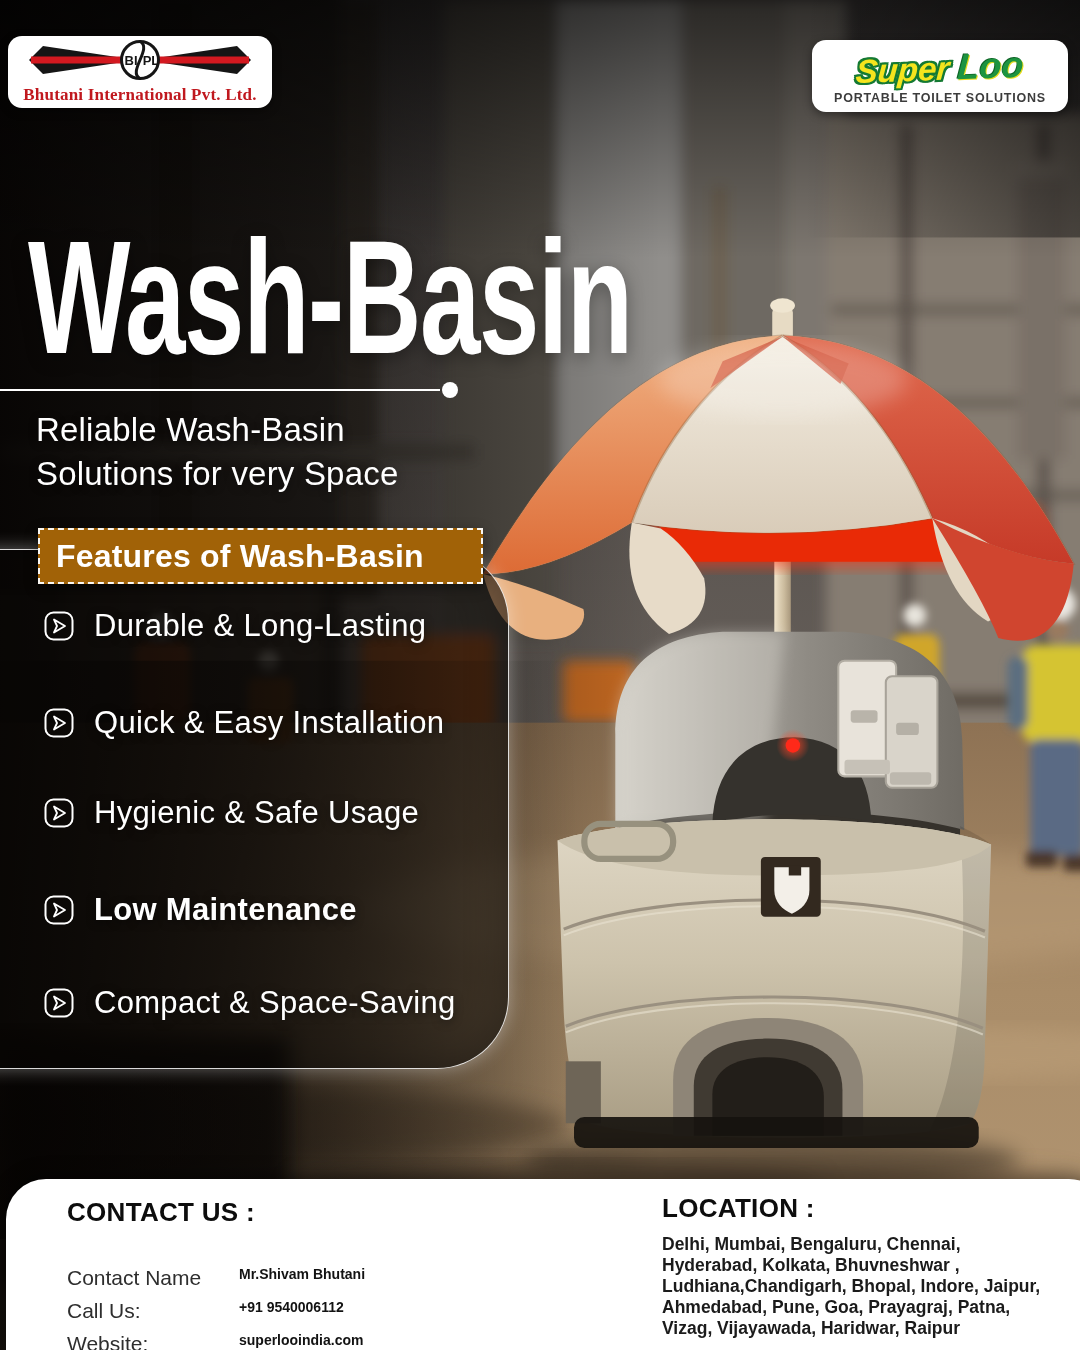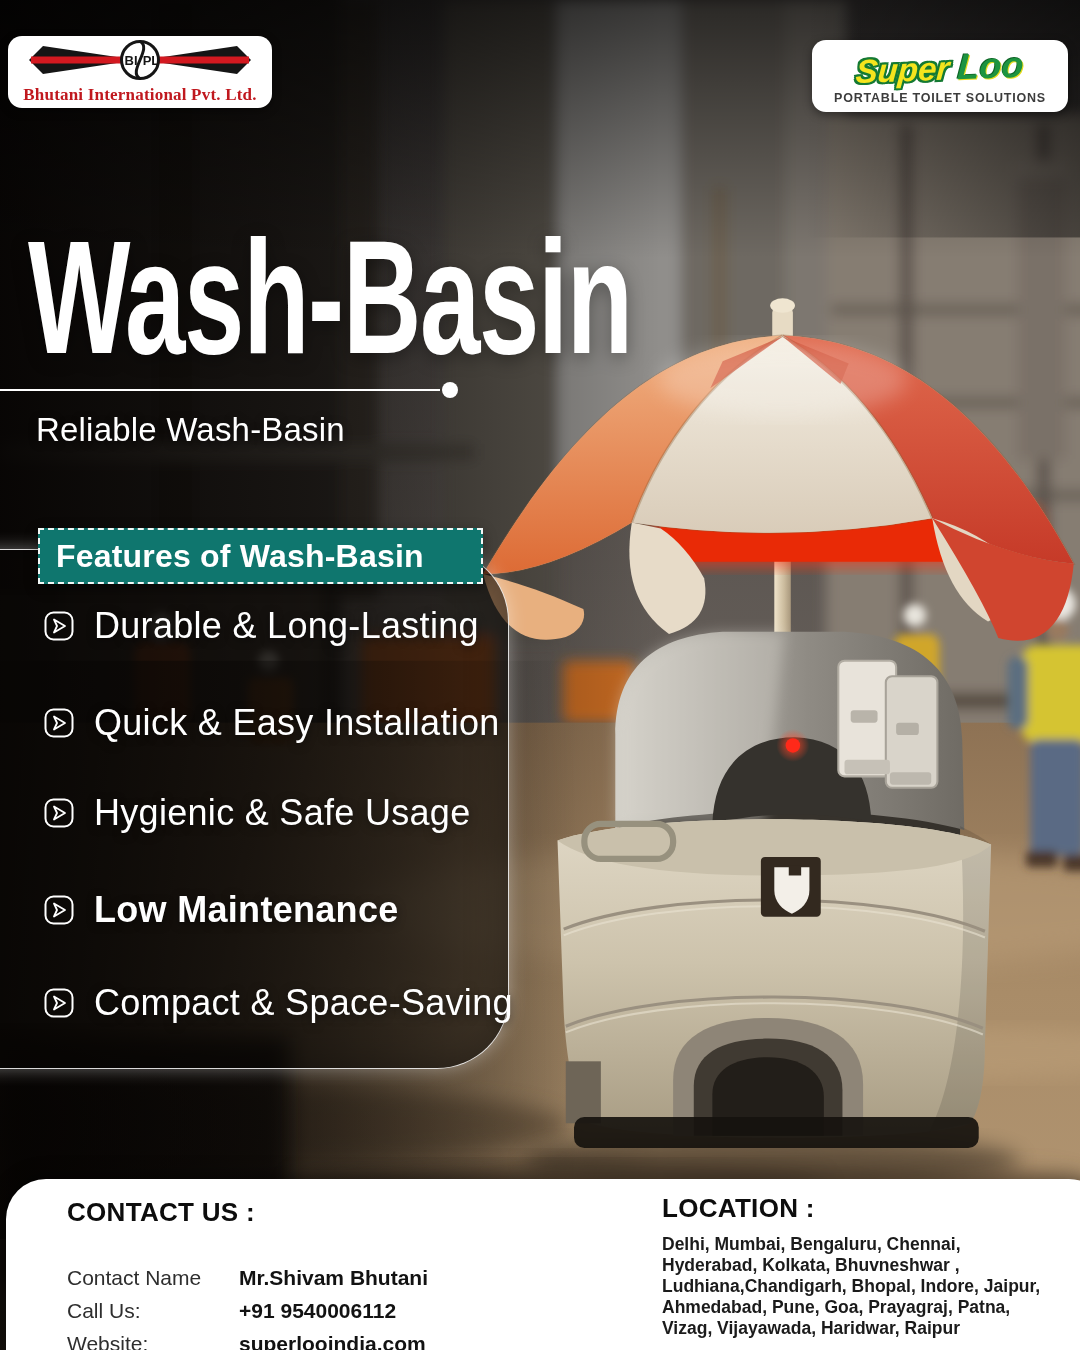--- a/index.html
+++ b/index.html
@@ -45,42 +45,42 @@
   
   .features-panel{
     position:absolute;left:-80px;top:549px;width:588px;height:518px;
     background:rgba(10,7,6,.50);
     border:1.5px solid rgba(255,255,255,.85);border-left:none;
     border-radius:0 72px 72px 0;
     box-shadow:0 0 18px rgba(255,255,255,.38), inset 0 0 40px rgba(0,0,0,.35);
   }
   .features-banner{
     position:absolute;left:38px;top:528px;width:445px;height:56px;
-    background:#0f766e;border:2px dashed rgba(255,255,255,.95);
+    background:#a16207;border:2px dashed rgba(255,255,255,.95);
     box-sizing:border-box;display:flex;align-items:center;
     padding-left:16px;box-shadow:0 4px 12px rgba(0,0,0,.35);
   }
   .features-banner span{color:#fff;font-size:32px;font-weight:700;letter-spacing:.2px;}
   .feature-item{position:absolute;left:44px;display:flex;align-items:center;gap:20px;height:38px;}
   .fi1{top:607px;} .fi2{top:704px;} .fi3{top:794px;} .fi4{top:891px;font-weight:bold;} .fi5{top:984px;}
   .f-icon{width:30px;height:30px;flex:0 0 30px;}
-  .f-label{color:#fff;font-size:36px;letter-spacing:.3px;white-space:nowrap;
+  .f-label{color:#fff;font-size:31px;letter-spacing:.3px;white-space:nowrap;
     text-shadow:0 2px 8px rgba(0,0,0,.5);}
 
   
   .footer-card{
     position:absolute;left:6px;right:6px;top:1179px;bottom:0;
     background:#fff;border-radius:40px 40px 0 0;
     box-shadow:0 -4px 18px rgba(0,0,0,.4);
   }
   .f-heading{font-weight:800;color:#0d0d0d;font-size:26px;letter-spacing:.3px;}
   .contact-block{position:absolute;left:61px;top:18px;}
   .c-rows{margin-top:38px;display:grid;grid-template-columns:170px auto;row-gap:9px;column-gap:2px;}
   .c-label{font-size:21px;color:#2e2e2e;}
-  .c-value{font-size:21px;font-weight:700;color:#121212;}
+  .c-value{font-size:14px;font-weight:700;color:#121212;}
   .location-block{position:absolute;left:656px;top:14px;width:404px;}
   .loc-text{margin:10px 8px 0 0;font-size:17.5px;line-height:21px;font-weight:600;color:#1b1b1b;}
 </style>
 </head>
 <body>
 
 <div class="poster">
 
   <svg class="bg" viewBox="0 0 1080 1350" aria-hidden="true">
     <defs>
@@ -301,20 +301,21 @@
     </div>
     <div class="sl-tagline">PORTABLE TOILET SOLUTIONS</div>
   </div>
 
   <h1 class="title">Wash-Basin</h1>
   <div class="title-rule">
       <span class="dot"></span>
     </div>
   <div class="subtitle">
     <div>Reliable Wash-Basin</div>
+    <div>Solutions for very Space</div>
   </div>
 
   <div class="features-banner">
     <span>Features of Wash-Basin</span>
   </div>
 
   <div class="feature-item fi1">
     <svg class="f-icon" viewBox="0 0 30 30">
       <rect x="1.5" y="1.5" width="27" height="27" rx="8" fill="none" stroke="#fff" stroke-width="2"></rect>
       <path d="M10,8.5 L21,15 L10,21.5 L13,15 Z" fill="none" stroke="#fff" stroke-width="1.8" stroke-linejoin="round"></path>

